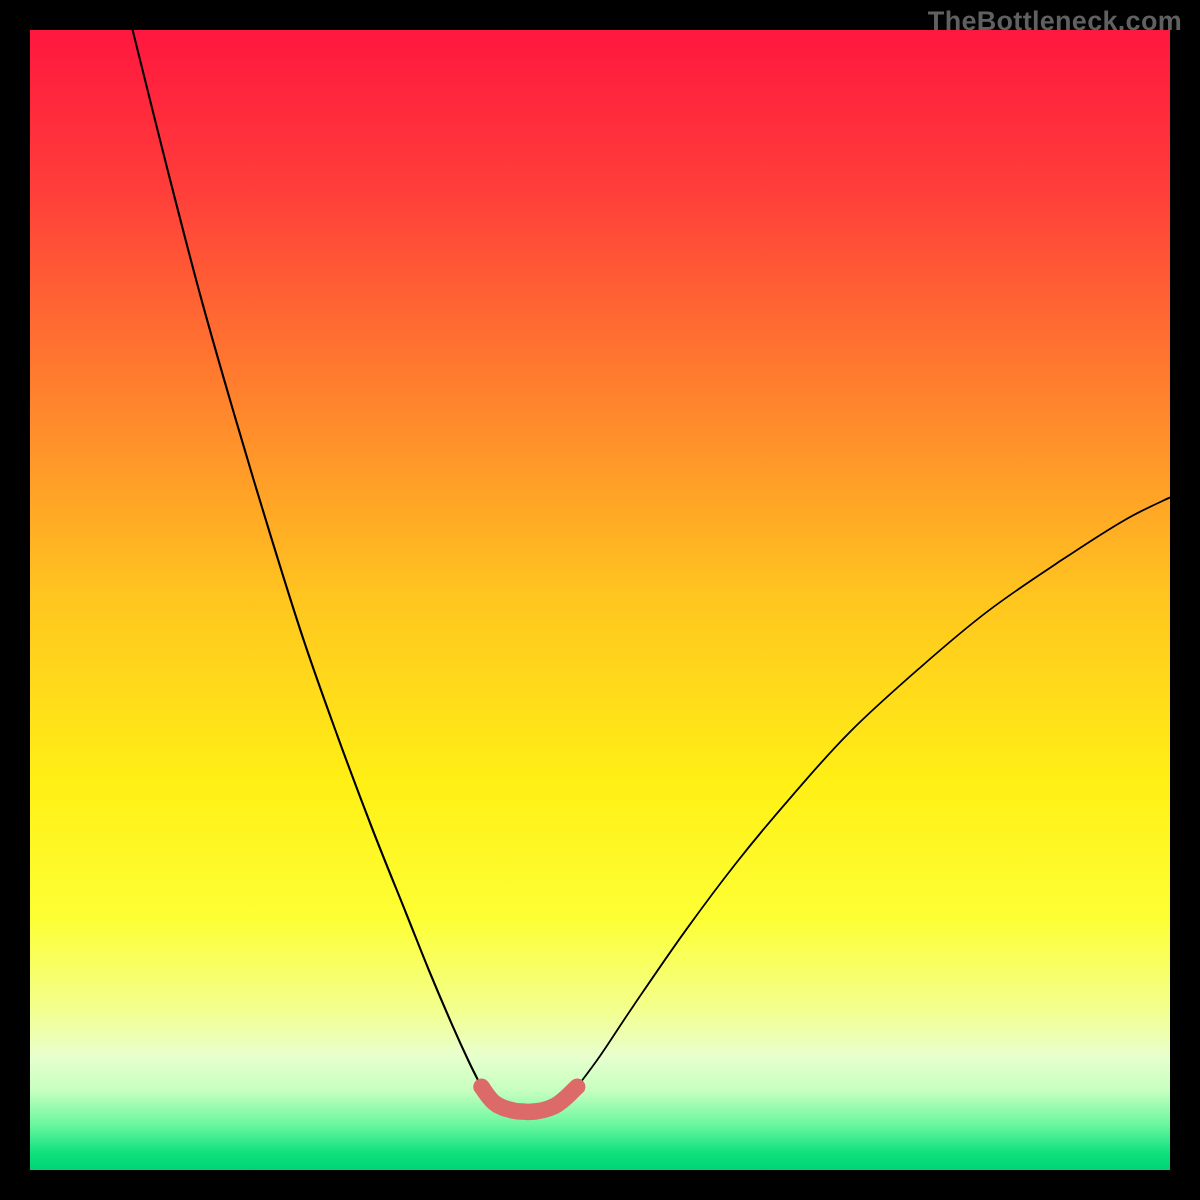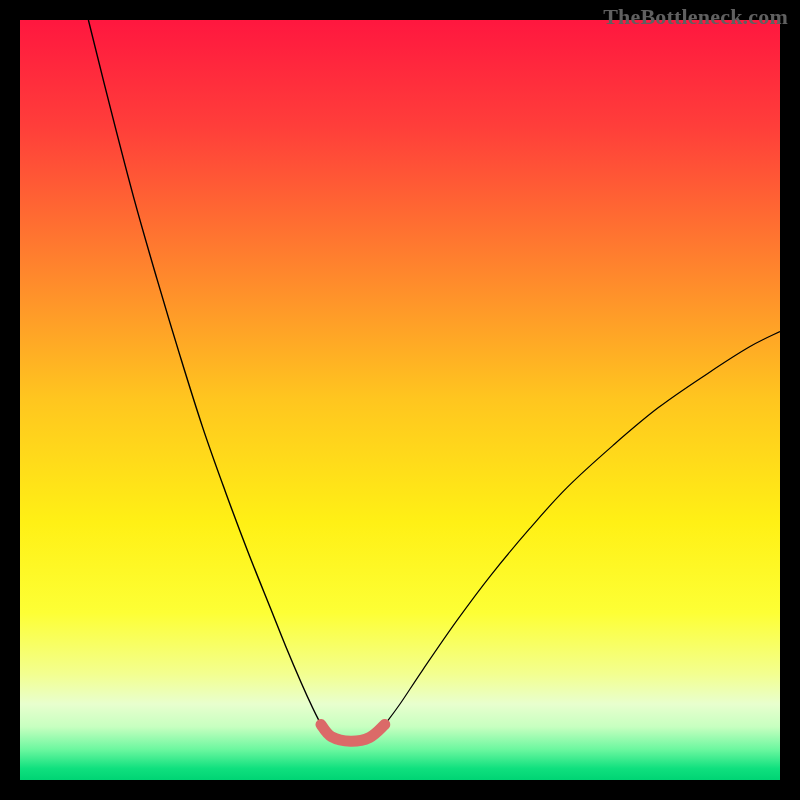--- a/index.html
+++ b/index.html
@@ -7,22 +7,22 @@
   .frame {
     position: relative;
     width: 800px;
     height: 800px;
     background: #000;
   }
   .watermark {
     position: absolute;
     top: 4px;
     right: 12px;
-    font-family: Liberation Serif, serif;
-    font-size: 22px;
+    font-family: Liberation Sans, sans-serif;
+    font-size: 18px;
     font-weight: 600;
     color: #606060;
     letter-spacing: 0.2px;
     z-index: 10;
     text-align: right;
   }
   .plot-area {
     position: absolute;
     left: 20px;
     top: 20px;

